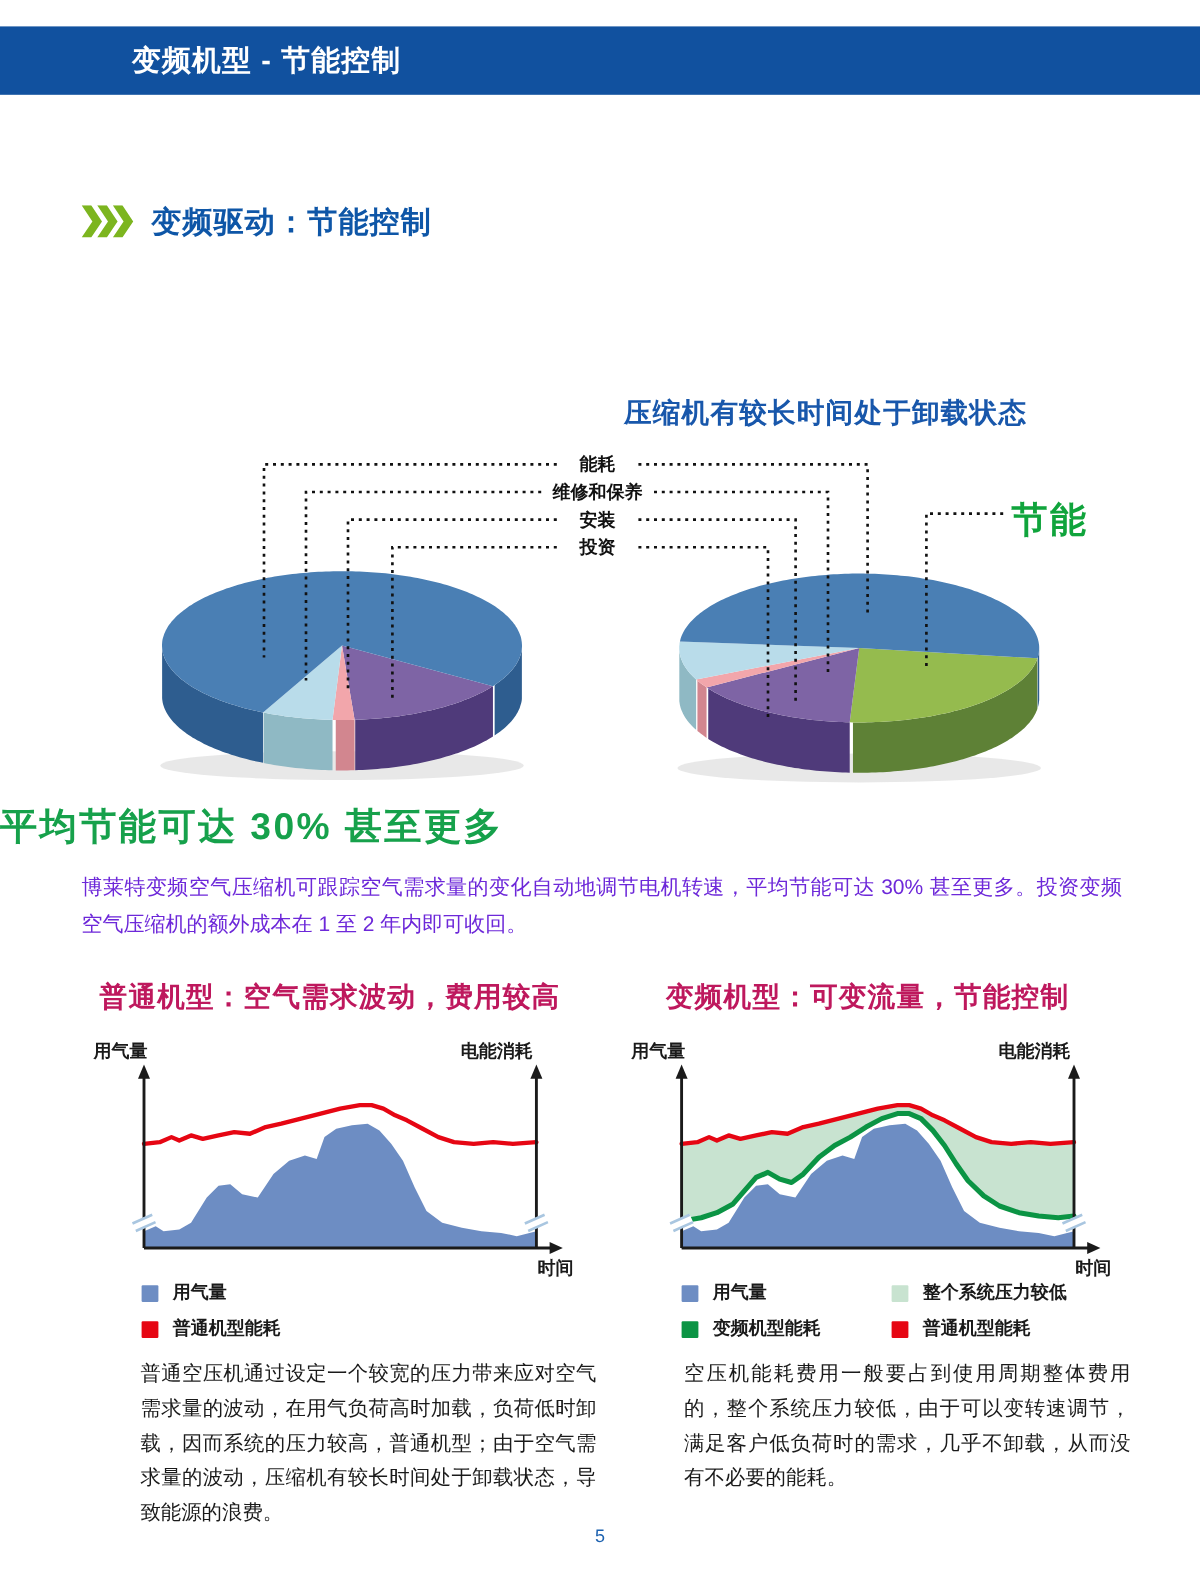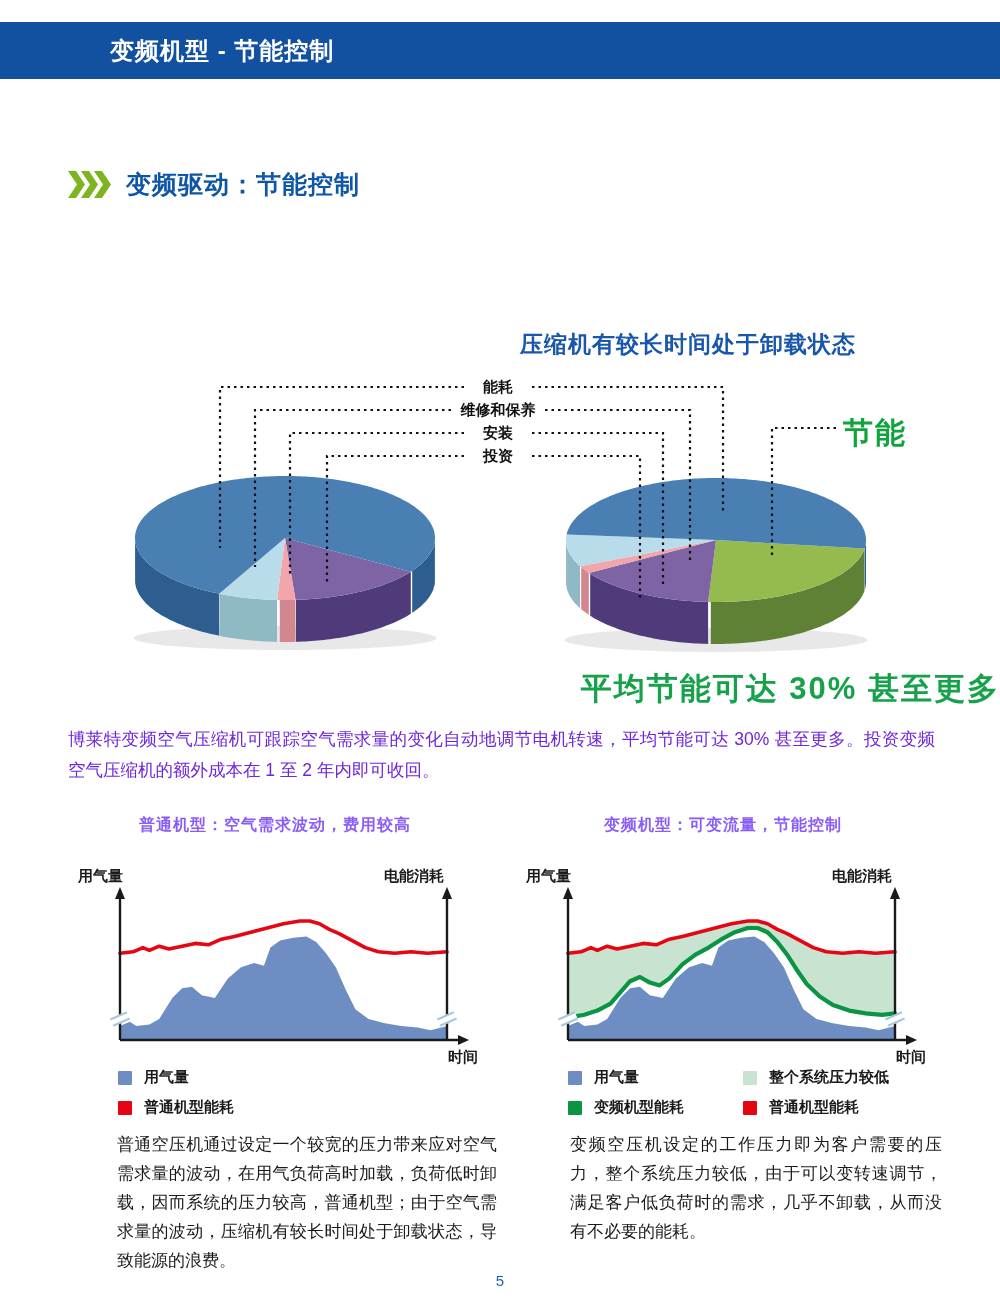--- a/index.html
+++ b/index.html
@@ -12,29 +12,29 @@
   .section-heading h2{margin:0;font-size:25px;font-weight:bold;color:#0e56a7;letter-spacing:1px;}
   .intro{position:absolute;left:68px;top:176px;width:867px;margin:0;font-size:17.5px;
         line-height:32px;text-align:justify;text-indent:2em;color:#141414;}
   .pie-title{position:absolute;top:329px;font-size:23px;font-weight:bold;color:#1857ab;letter-spacing:1px;}
   .pie-title-left{left:68px;}
   .pie-title-right{left:520px;}
   .pie-figure{position:absolute;left:0;top:368px;width:1000px;height:300px;}
   .callout{font-size:15px;font-weight:bold;fill:#111111;}
   .savings-callout{font-size:30px;font-weight:bold;fill:#10a43c;letter-spacing:2px;}
   .dot{stroke:#111111;stroke-width:2.2;stroke-dasharray:2.5 4;fill:none;}
-  .headline{position:absolute;left:0;top:668px;width:1000px;text-align:right;
+  .headline{position:absolute;left:0;top:668px;width:1000px;text-align:left;
         font-size:31px;font-weight:bold;color:#16a14b;letter-spacing:2px;}
   .para2{position:absolute;left:68px;top:724px;width:867px;margin:0;font-size:17.5px;
         line-height:31px;text-align:justify;color:#6d28d9;}
   .chart-col{position:absolute;top:815px;width:410px;height:480px;}
   .chart-col-left{left:70px;}
   .chart-col-right{left:518px;}
   .chart-title{position:absolute;top:0;left:0;width:100%;text-align:center;
-        font-size:16px;font-weight:bold;color:#8b5cf6;letter-spacing:1px;}
+        font-size:23px;font-weight:bold;color:#be185d;letter-spacing:1px;}
   .flow{position:absolute;left:0;top:50px;}
   .axis{stroke:#1a1a1a;stroke-width:2.4;fill:none;}
   .axis-fill{fill:#1a1a1a;}
   .axis-label{font-size:15px;font-weight:bold;fill:#1a1a1a;}
   .legend{position:absolute;display:flex;flex-direction:column;row-gap:11px;}
   .legend-left-pos{left:48px;top:253px;}
   .legend-grid{display:grid;grid-template-columns:175px auto;row-gap:11px;}
   .legend-right-pos{left:50px;top:253px;width:350px;}
   .legend-item{display:flex;align-items:center;gap:12px;}
   .legend-swatch{width:14px;height:14px;border-radius:1px;flex:0 0 auto;}
@@ -200,17 +200,17 @@
         </div>
         <div class="legend-item">
           <span class="legend-swatch" style="background: rgb(11, 148, 68);"></span>
           <span class="legend-label">变频机型能耗</span>
         </div>
         <div class="legend-item">
           <span class="legend-swatch" style="background: rgb(230, 6, 19);"></span>
           <span class="legend-label">普通机型能耗</span>
         </div>
       </div>
-    <p class="caption caption-right-pos">变频空压机设定的工作压力即为客户需要的压力，整个系统压力较低，由于可以变转速调节，满足客户低负荷时的需求，几乎不卸载，从而没有不必要的能耗。</p>
+    <p class="caption caption-right-pos">空压机能耗费用一般要占到使用周期整体费用的，整个系统压力较低，由于可以变转速调节，满足客户低负荷时的需求，几乎不卸载，从而没有不必要的能耗。</p>
   </div>
 
   <div class="page-num">5</div>
 </div>
 
 </body></html>

